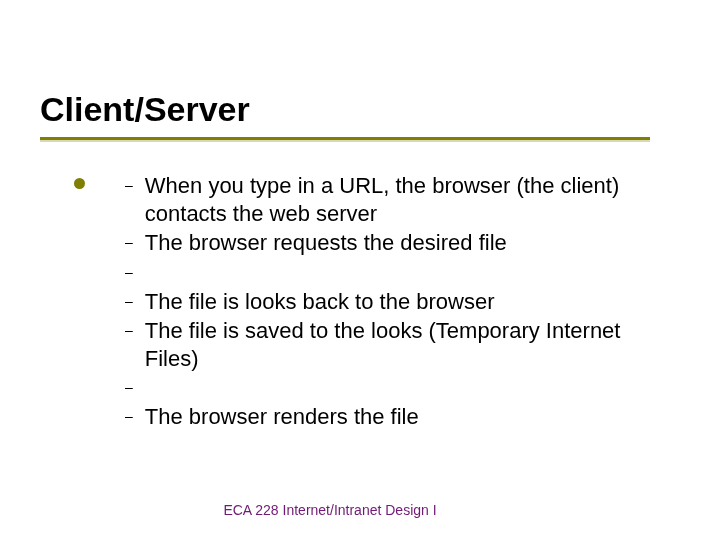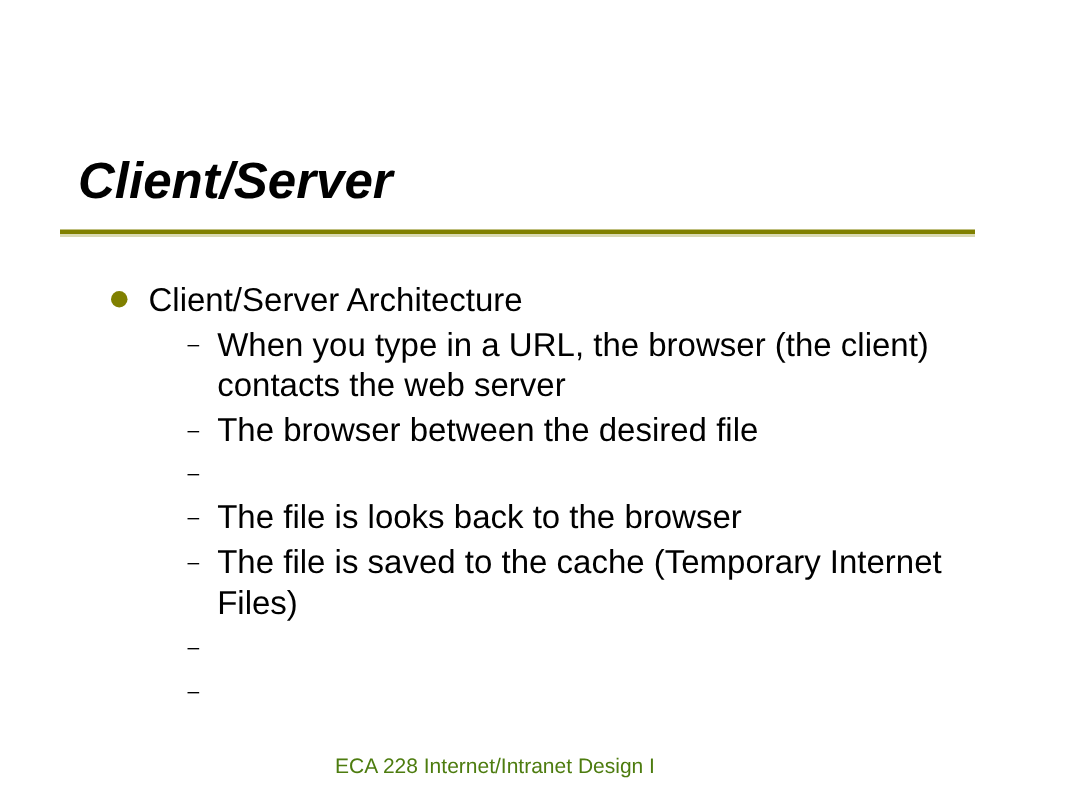--- a/index.html
+++ b/index.html
@@ -17,23 +17,22 @@
     width: 720px;
     height: 540px;
     box-sizing: border-box;
   }
   .title-wrap {
     padding: 90px 0 0 40px;
   }
   .title {
     font-size: 34px;
     font-weight: bold;
-    margin: 12px;
+    margin: 0;
     padding: 0;
-    font-style: italic;
   }
   .rule {
     margin: 8px 0 0 40px;
     width: 610px;
     height: 3px;
     background: #808000;
     position: relative;
   }
   .rule::after {
     content: "";
@@ -86,63 +85,63 @@
     font-size: 22px;
     line-height: 1.25;
     max-width: 540px;
   }
   .footer {
     position: absolute;
     width: 660px;
     bottom: 22px;
     text-align: center;
     font-size: 14px;
-    color: #4d7c0f;
+    color: #701a75;
   }
 </style>
 </head>
 <body>
 
 <div class="slide">
 
   <div class="title-wrap">
     <h1 class="title">Client/Server</h1>
   </div>
   <div class="rule"></div>
 
   <div class="content">
     <div class="lvl1-row">
       <div class="lvl1-bullet"></div>
       <div>
-        <div class="lvl1-text">Client/Server Architecture</div>
         <div class="lvl2-list">
           <div class="lvl2-row">
             <div class="lvl2-bullet">–</div>
             <div class="lvl2-text">When you type in a URL, the browser (the client) contacts the web server</div>
           </div>
           <div class="lvl2-row">
             <div class="lvl2-bullet">–</div>
-            <div class="lvl2-text">The browser between the desired file</div>
+            <div class="lvl2-text">The browser requests the desired file</div>
           </div>
           <div class="lvl2-row">
             <div class="lvl2-bullet">–</div>
           </div>
           <div class="lvl2-row">
             <div class="lvl2-bullet">–</div>
             <div class="lvl2-text">The file is looks back to the browser</div>
           </div>
           <div class="lvl2-row">
             <div class="lvl2-bullet">–</div>
-            <div class="lvl2-text">The file is saved to the cache (Temporary Internet Files)</div>
+            <div class="lvl2-text">The file is saved to the looks (Temporary Internet Files)</div>
           </div>
           <div class="lvl2-row">
             <div class="lvl2-bullet">–</div>
           </div>
           <div class="lvl2-row">
             <div class="lvl2-bullet">–</div>
+            <div class="lvl2-text">The browser renders the file</div>
           </div>
         </div>
       </div>
     </div>
   </div>
 
   <div class="footer">ECA 228  Internet/Intranet Design I</div>
 </div>
 
 </body></html>

